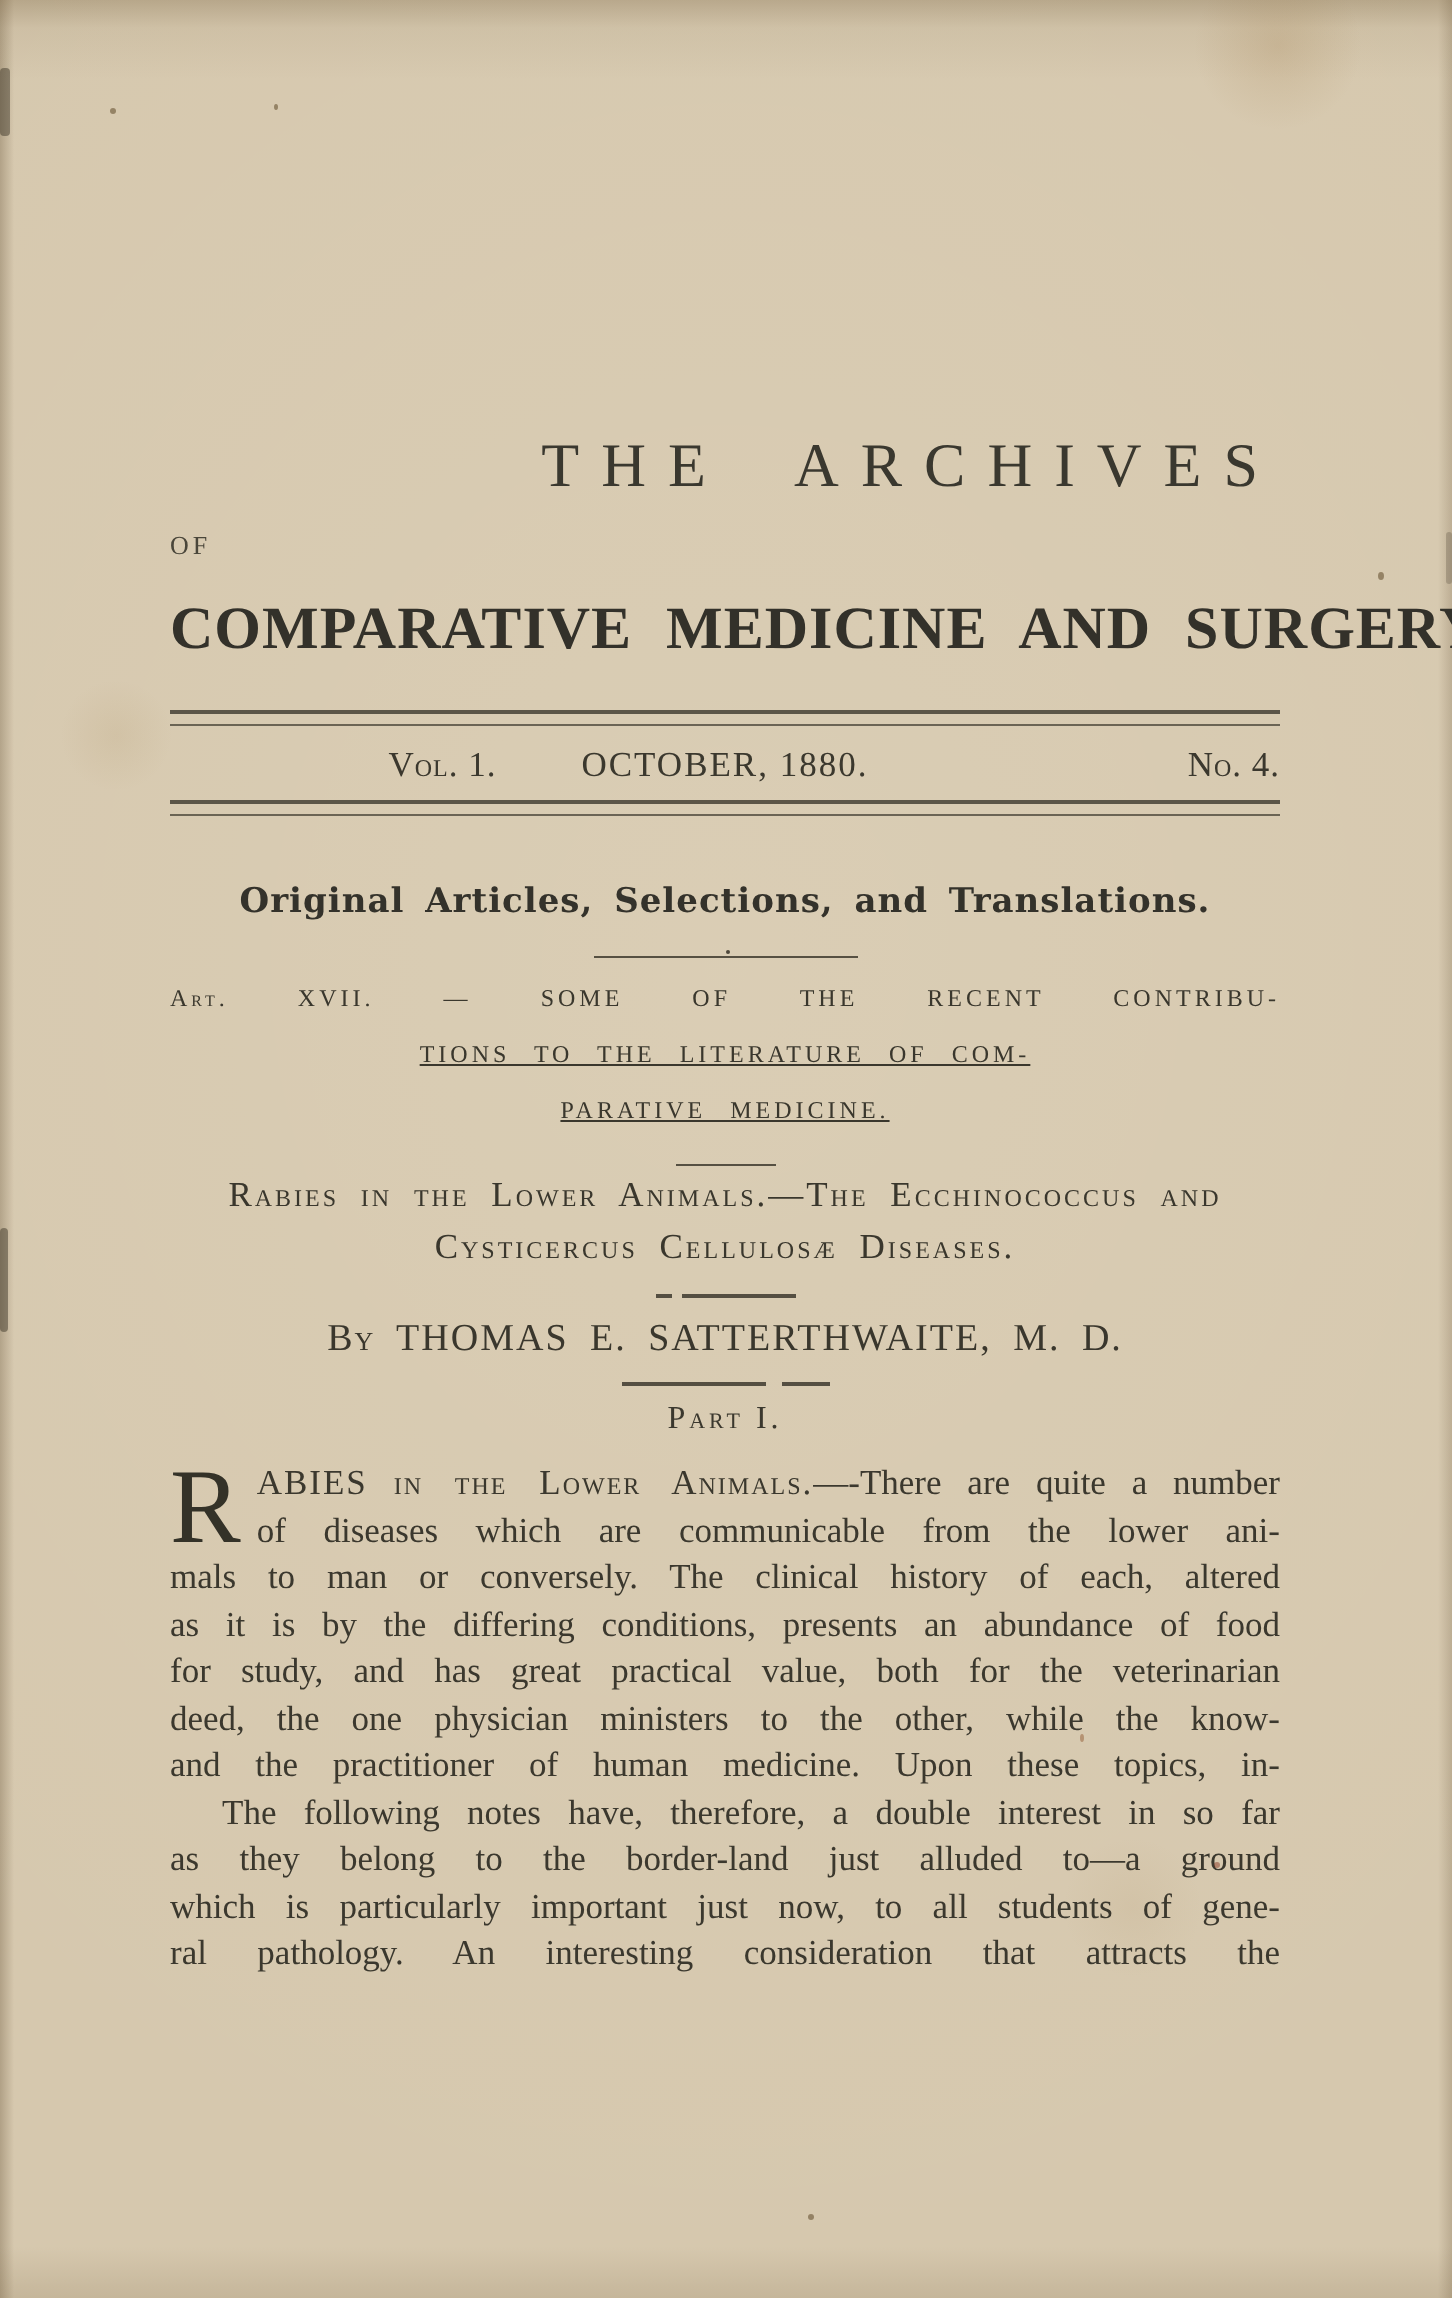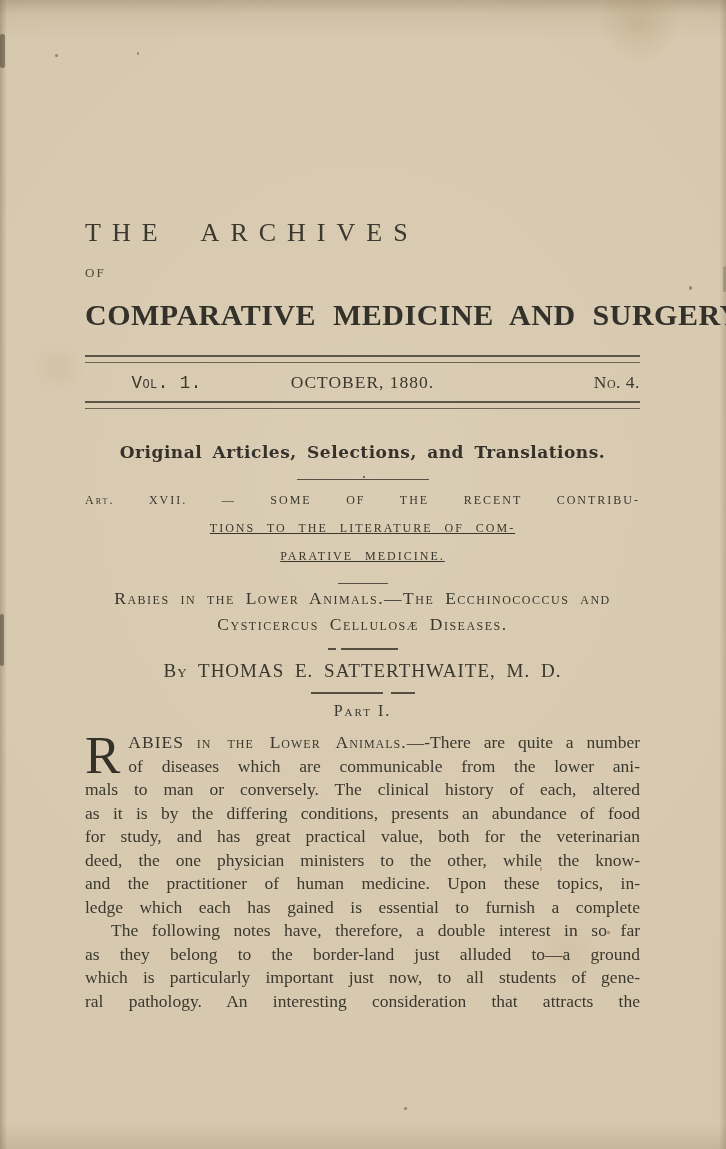--- a/index.html
+++ b/index.html
@@ -19,22 +19,22 @@
       radial-gradient(circle 50px at 78% 83%, rgba(150,115,60,0.08), rgba(0,0,0,0) 70%),
       linear-gradient(180deg, rgba(110,88,52,0.30) 0px, rgba(110,88,52,0.08) 14px, rgba(0,0,0,0) 40px),
       linear-gradient(0deg, rgba(110,88,52,0.16) 0px, rgba(0,0,0,0) 26px),
       linear-gradient(90deg, rgba(90,70,42,0.30) 0px, rgba(0,0,0,0) 7px),
       linear-gradient(270deg, rgba(90,70,42,0.22) 0px, rgba(0,0,0,0) 7px),
       #d6c8ae;
   }
   .sc{font-variant:small-caps;}
   
   .m-title{
-    margin-top:216px;text-align:left;
-    font-size:26px;line-height:34px;
+    margin-top:216px;text-align:right;
+    font-size:31px;line-height:34px;
     letter-spacing:11px;word-spacing:16px;
     color:#3a382f;
   }
   .m-of{
     margin-top:15px;text-align:left;
     font-size:13px;letter-spacing:2px;color:#4a463a;
   }
   .m-sub{
     margin-top:17px;text-align:center;
     font-size:30px;line-height:34px;font-weight:bold;
@@ -65,21 +65,21 @@
   }
   .rule-byline{
     width:104px;margin-top:9px;border-top:none;height:2px;
     background:linear-gradient(90deg, rgba(62,57,46,0.85) 0 72px, rgba(0,0,0,0) 72px 80px, rgba(62,57,46,0.85) 80px 100%);
   }
   
   .issue-line{
     display:flex;align-items:baseline;
     margin-top:8px;font-size:17.5px;line-height:22px;color:#3b382e;
   }
-  .issue-vol{flex:1;text-align:center;letter-spacing:0.5px;font-family:Liberation Mono, monospace;}
+  .issue-vol{flex:1;text-align:right;letter-spacing:0.5px;}
   .issue-date{flex:1.4;text-align:center;letter-spacing:1px;}
   .issue-no{flex:1;text-align:right;letter-spacing:0.5px;}
   
   .section-heading{
     margin-top:27px;text-align:center;
     font-family:"DejaVu Serif","Liberation Serif",serif;
     font-size:17px;line-height:32px;font-weight:bold;
     letter-spacing:0.5px;word-spacing:4px;color:#34322b;
   }
   
@@ -173,21 +173,20 @@
   <div class="body-text">
     <div>
       <span class="dropcap">R</span>
       <div class="bline"><span class="opening-caps">ABIES</span> <span class="opening-sc">in the Lower Animals.</span><span>—-There are quite a number</span></div>
       <div class="bline">of diseases which are communicable from the lower ani-</div>
       <div class="bline">mals to man or conversely.  The clinical history of each, altered</div>
       <div class="bline">as it is by the differing conditions, presents an abundance of food</div>
       <div class="bline">for study, and has great practical value, both for the veterinarian</div>
       <div class="bline">deed, the one physician ministers to the other, while the know-</div>
       <div class="bline">and the practitioner of human medicine.  Upon these topics, in-</div>
-      <div class="bline">ledge which each has gained is essential to furnish a complete</div>
     </div>
     <div>
       <div class="bline indent">The following notes have, therefore, a double interest in so far</div>
       <div class="bline">as they belong to the border-land just alluded to—a ground</div>
       <div class="bline">which is particularly important just now, to all students of gene-</div>
       <div class="bline">ral pathology.  An interesting consideration that attracts the</div>
     </div>
   </div>
 
   <div class="speck" style="left:55px;top:54px;width:3px;height:3px;"></div>

